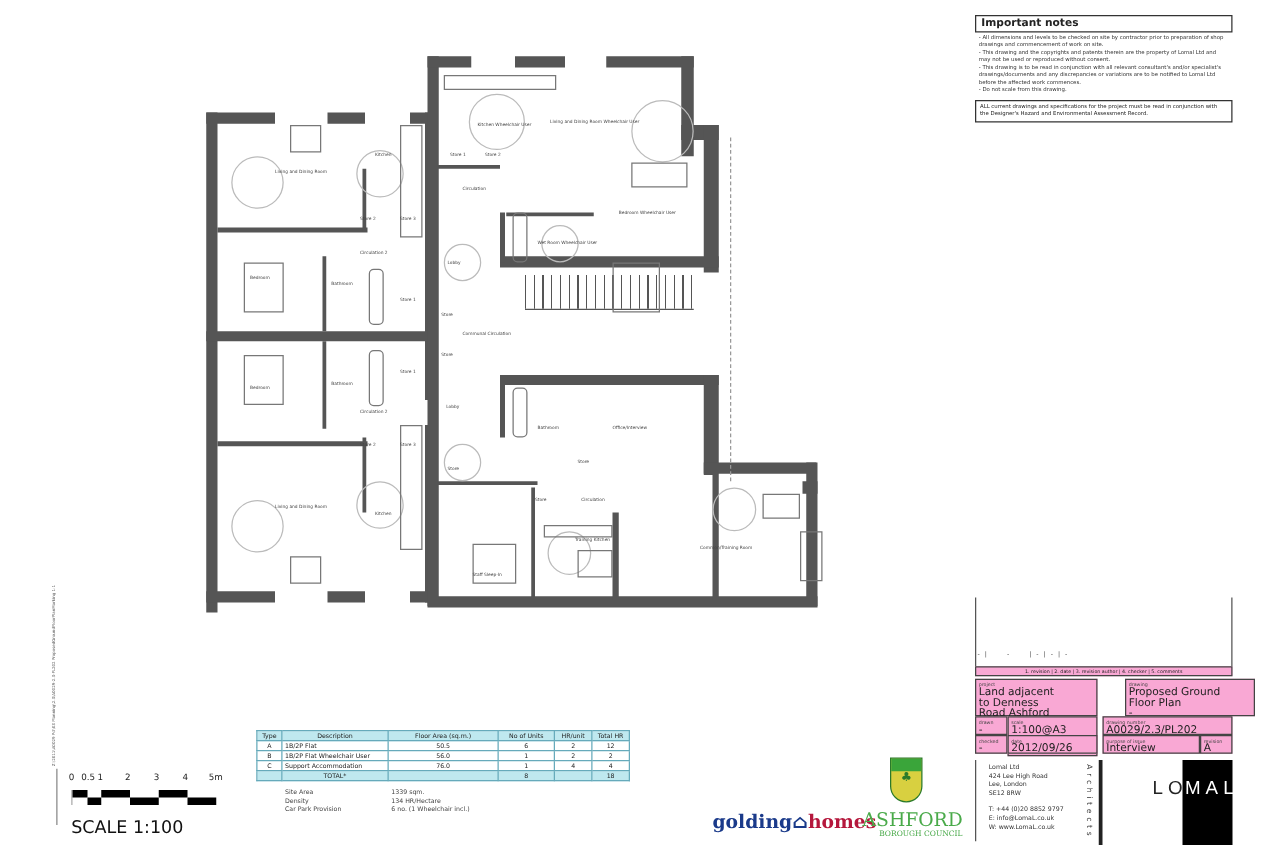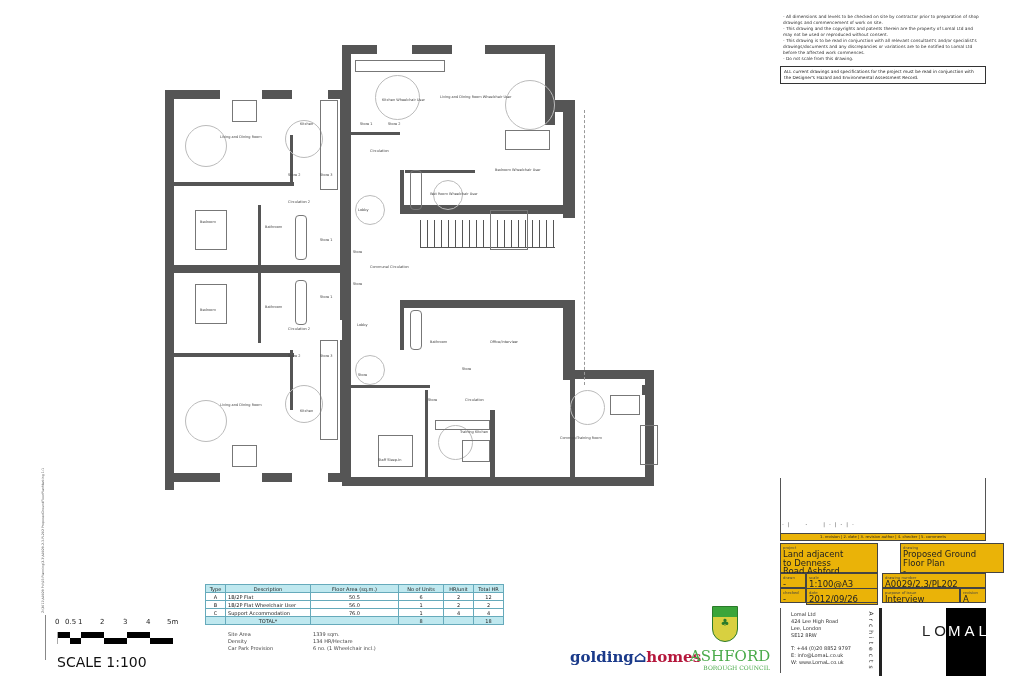--- a/index.html
+++ b/index.html
@@ -7,21 +7,21 @@
 .abs{position:absolute}
 .wall{position:absolute;background:#555}
 .thin{position:absolute;border:1px solid #777}
 .lbl{position:absolute;font-size:3.5px;color:#444;text-align:center;white-space:nowrap}
 .circ{position:absolute;border:1px solid #bbb;border-radius:50%}
 .notes-box{left:780px;top:12px;width:206px}
 .hdr{border:1px solid #333;font-size:8.5px;font-weight:bold;padding:1px 4px;display:flex;justify-content:space-between;align-items:center}
 .hdr .sm{font-size:5px;font-weight:normal}
 .ntxt{font-size:4.3px;line-height:6px;padding:2px 3px;color:#333}
 .cdmtxt{border:1px solid #333;font-size:4.3px;line-height:6px;padding:2px 3px;margin-top:2px}
-.tb{position:absolute;border:1px solid #444;background:#eab308}
+.tb{position:absolute;border:1px solid #444;background:#f9a8d4}
 .cap{font-size:3.8px;color:#444}
 .val{font-size:8.5px;color:#222;line-height:8.5px}
 table.sched{border-collapse:collapse;font-size:5px}
 table.sched td,table.sched th{border:1px solid #6ab;padding:0 2px;height:8px;font-weight:normal;text-align:center}
 table.sched th{background:#bfe8ef}
 table.sched tr.total td{background:#bfe8ef}
 table.sched td.l{text-align:left}
 .siteinfo{font-size:5px;color:#444;line-height:7px}
 </style>
 </head>
@@ -145,20 +145,23 @@
   <div class="lbl" style="left:302px;top:327px">Store</div>
   <div class="lbl" style="left:198px;top:333px">Store</div>
   <div class="lbl" style="left:268px;top:358px">Store</div>
   <div class="lbl" style="left:305px;top:358px">Circulation</div>
   <div class="lbl" style="left:218px;top:418px">Staff Sleep-In</div>
   <div class="lbl" style="left:300px;top:390px">Training Kitchen</div>
   <div class="lbl" style="left:400px;top:396px">Common/Training Room</div>
 </div>
 
 <div class="abs notes-box">
+  <div class="hdr">
+      <span>Important notes</span>
+    </div>
   <div class="ntxt">
     <div>- All dimensions and levels to be checked on site by contractor prior to preparation of shop drawings and commencement of work on site.</div>
     <div>- This drawing and the copyrights and patents therein are the property of Lomal Ltd and may not be used or reproduced without consent.</div>
     <div>- This drawing is to be read in conjunction with all relevant consultant's and/or specialist's drawings/documents and any discrepancies or variations are to be notified to Lomal Ltd before the affected work commences.</div>
     <div>- Do not scale from this drawing.</div>
   </div>
   <div class="cdmtxt">ALL current drawings and specifications for the project must be read in conjunction with the Designer's Hazard and Environmental Assessment Record.</div>
 </div>
 
 <div class="abs" style="left:780px;top:478px;width:206px;height:55px;border-left:1px solid #555;border-right:1px solid #555"></div>

